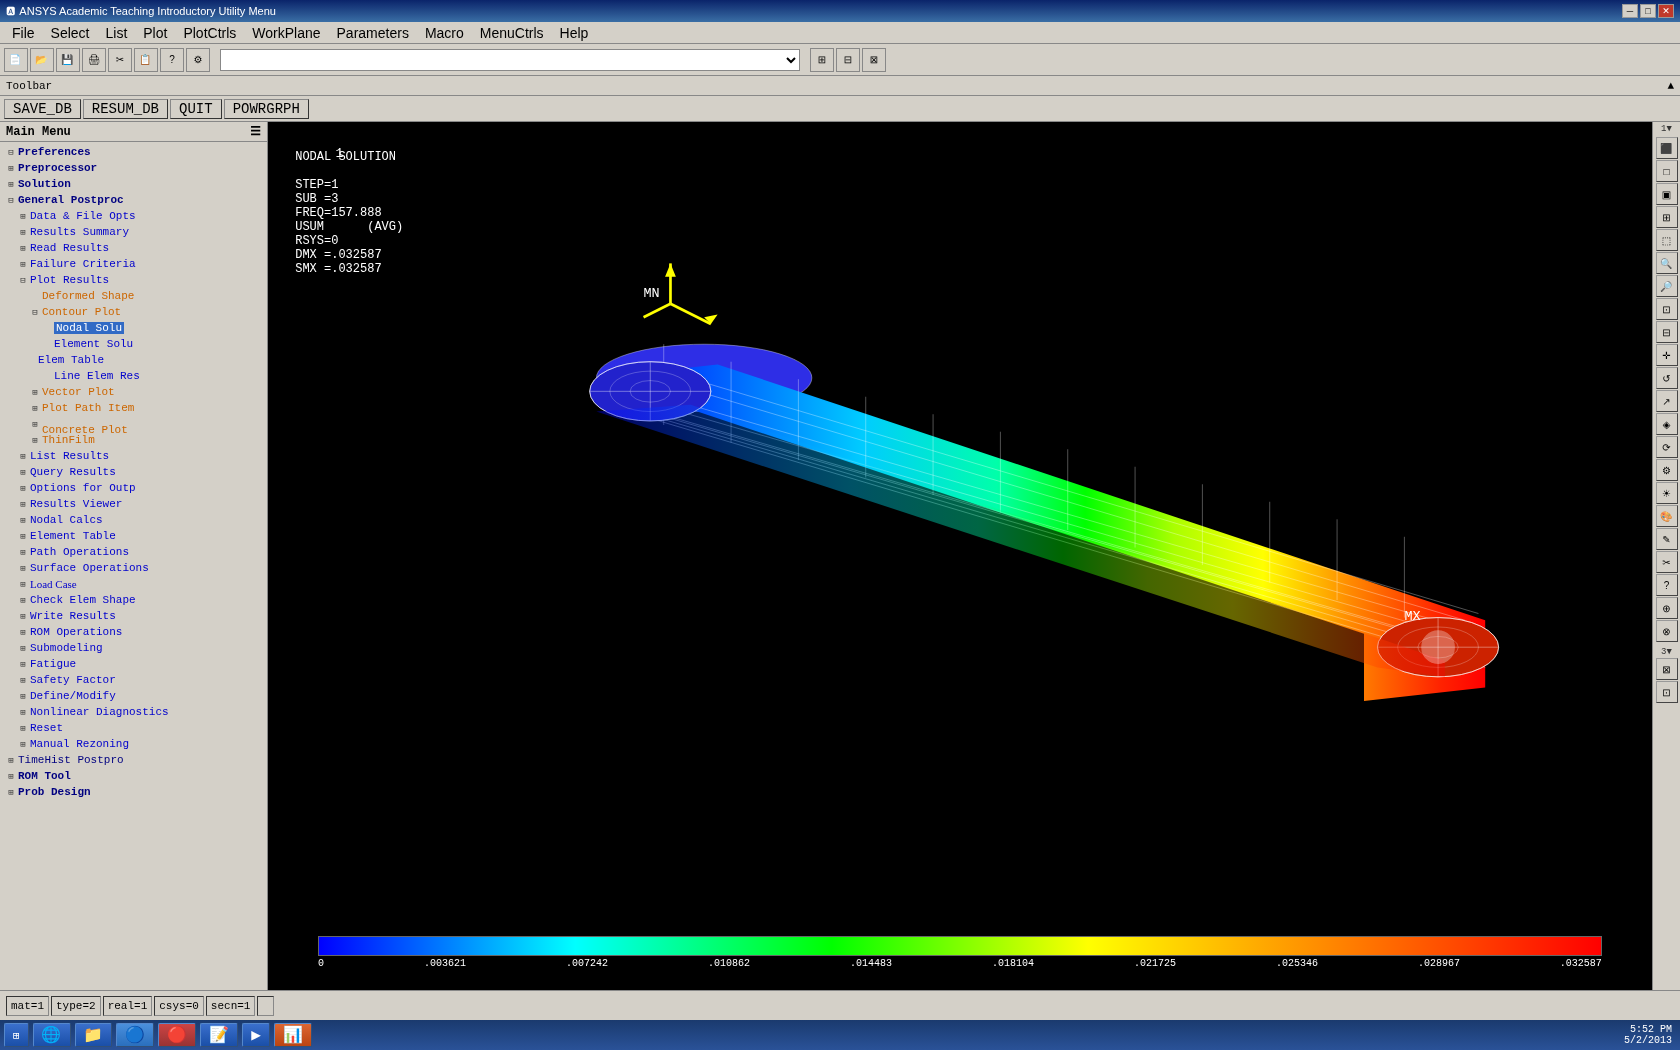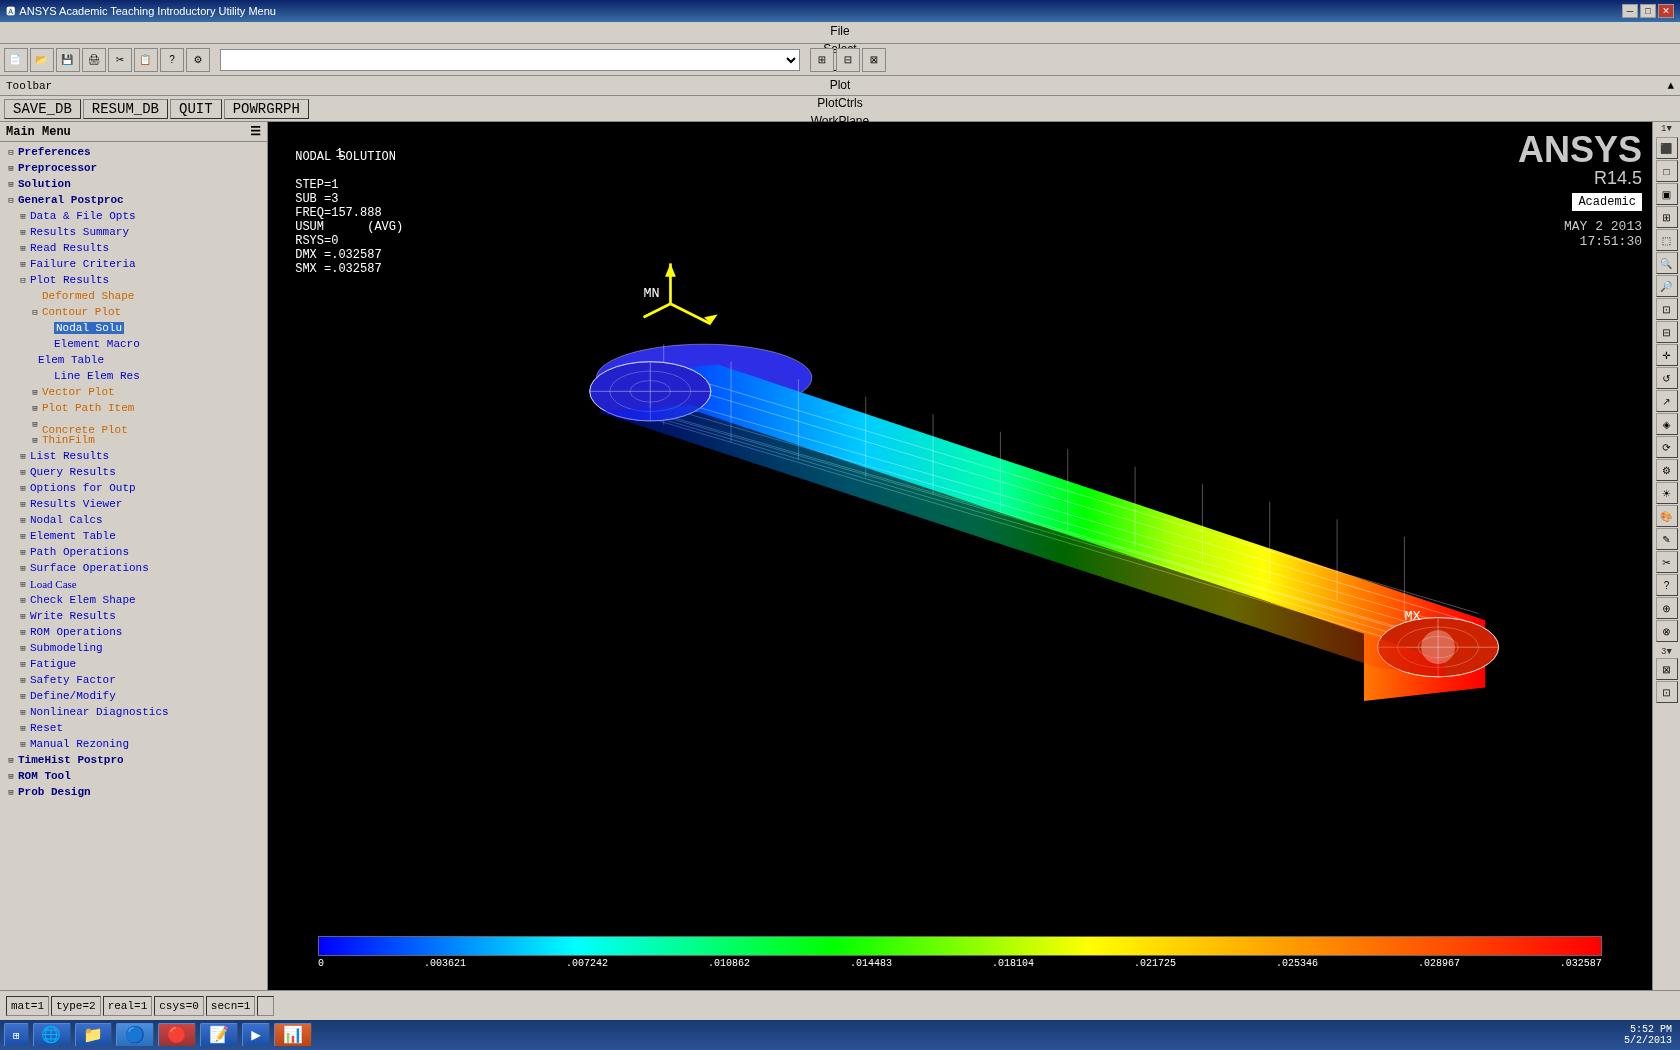--- a/index.html
+++ b/index.html
@@ -7,21 +7,21 @@
 
     
     #titlebar { background: linear-gradient(to bottom, #0a246a, #3a6ea5); color: white; height: 22px; display: flex; align-items: center; padding: 0 6px; font-size: 11px; font-family: 'Segoe UI', Arial, sans-serif; justify-content: space-between; }
     #titlebar-left { display: flex; align-items: center; gap: 4px; }
     #titlebar-right { display: flex; gap: 2px; }
     .title-btn { background: #c0392b; color: white; border: 1px solid #999; width: 16px; height: 14px; display: flex; align-items: center; justify-content: center; font-size: 9px; cursor: pointer; }
     .title-btn.min { background: #d4d0c8; color: black; }
     .title-btn.max { background: #d4d0c8; color: black; }
 
     
-    #menubar { background: #d4d0c8; height: 22px; display: flex; align-items: center; padding: 0 4px; border-bottom: 1px solid #888; font-family: 'Segoe UI', Arial, sans-serif; font-size: 12px; flex-direction: column; }
+    #menubar { background: #d4d0c8; height: 22px; display: flex; align-items: center; padding: 0 4px; border-bottom: 1px solid #888; font-family: 'Segoe UI', Arial, sans-serif; font-size: 14px; }
     .menu-item { padding: 2px 8px; cursor: pointer; }
 
     
     #toolbar-row { background: #d4d0c8; height: 32px; display: flex; align-items: center; padding: 2px 4px; border-bottom: 1px solid #888; gap: 2px; }
     .tb-btn { background: #d4d0c8; border: 1px solid #888; width: 24px; height: 24px; display: flex; align-items: center; justify-content: center; cursor: pointer; font-size: 10px; }
     .tb-dropdown { background: white; border: 1px solid #888; height: 22px; width: 580px; padding: 0 4px; font-size: 11px; }
     .tb-sep { width: 6px; }
 
     
     #toolbar-label { background: #d4d0c8; height: 20px; display: flex; align-items: center; padding: 0 6px; font-size: 11px; border-bottom: 1px solid #888; justify-content: space-between; }
@@ -192,21 +192,21 @@
         <div class="tree-item" style="padding-left: 28px;">
           <span class="expander">⊟</span>
           <span style="color: rgb(204, 102, 0);">Contour Plot</span>
         </div>
         <div class="tree-item" style="padding-left: 40px;">
           <span class="expander"> </span>
           <span style="background: rgb(49, 106, 197); color: white; padding: 0px 2px;">Nodal Solu</span>
         </div>
         <div class="tree-item" style="padding-left: 40px;">
           <span class="expander"> </span>
-          <span style="color: rgb(0, 0, 204);">Element Macro</span>
+          <span style="color: rgb(0, 0, 204);">Element Solu</span>
         </div>
         <div class="tree-item" style="padding-left: 24px;">
           <span class="expander"> </span>
           <span style="color: rgb(0, 0, 204);">Elem Table</span>
         </div>
         <div class="tree-item" style="padding-left: 40px;">
           <span class="expander"> </span>
           <span style="color: rgb(0, 0, 204);">Line Elem Res</span>
         </div>
         <div class="tree-item" style="padding-left: 28px;">
@@ -296,21 +296,21 @@
         <div class="tree-item" style="padding-left: 16px;">
           <span class="expander">⊞</span>
           <span style="color: rgb(0, 0, 204);">Reset</span>
         </div>
         <div class="tree-item" style="padding-left: 16px;">
           <span class="expander">⊞</span>
           <span style="color: rgb(0, 0, 204);">Manual Rezoning</span>
         </div>
         <div class="tree-item" style="padding-left: 4px;">
           <span class="expander">⊞</span>
-          <span style="color: rgb(0, 0, 128); font-weight: bold;">TimeHist Postpro</span>
+          <span style="color: rgb(0, 0, 128); font-weight: normal;">TimeHist Postpro</span>
         </div>
         <div class="tree-item" style="padding-left: 4px;">
           <span class="expander">⊞</span>
           <span style="color: rgb(0, 0, 128); font-weight: bold;">ROM Tool</span>
         </div>
         <div class="tree-item" style="padding-left: 4px;">
           <span class="expander">⊞</span>
           <span style="color: rgb(0, 0, 128); font-weight: bold;">Prob Design</span>
         </div>
       </div>
@@ -325,31 +325,20 @@
       <div class="vp-text" style="top:28px; left:20px; font-size:12px;"> NODAL SOLUTION
 
  STEP=1
  SUB =3
  FREQ=157.888
  USUM      (AVG)
  RSYS=0
  DMX =.032587
  SMX =.032587</div>
 
-      <div id="ansys-logo">
-        <div id="ansys-title">ANSYS</div>
-        <div id="ansys-version">R14.5</div>
-        <div style="text-align:right; margin-top:2px;">
-          <div id="ansys-academic">Academic</div>
-        </div>
-        <div id="ansys-date">
-          <span>MAY  2 2013</span><br>
-          <span>17:51:30</span>
-        </div>
-      </div>
 
       <div id="viz-area">
         <svg id="cylinder-viz" viewBox="0 0 900 600" xmlns="http://www.w3.org/2000/svg">
           <defs>
             <linearGradient id="cylGrad" x1="0%" y1="0%" x2="100%" y2="0%">
               <stop offset="0%" style="stop-color:#0000ff;stop-opacity:1"></stop>
               <stop offset="15%" style="stop-color:#0066ff;stop-opacity:1"></stop>
               <stop offset="30%" style="stop-color:#00ccff;stop-opacity:1"></stop>
               <stop offset="45%" style="stop-color:#00ffaa;stop-opacity:1"></stop>
               <stop offset="55%" style="stop-color:#00ff00;stop-opacity:1"></stop>

